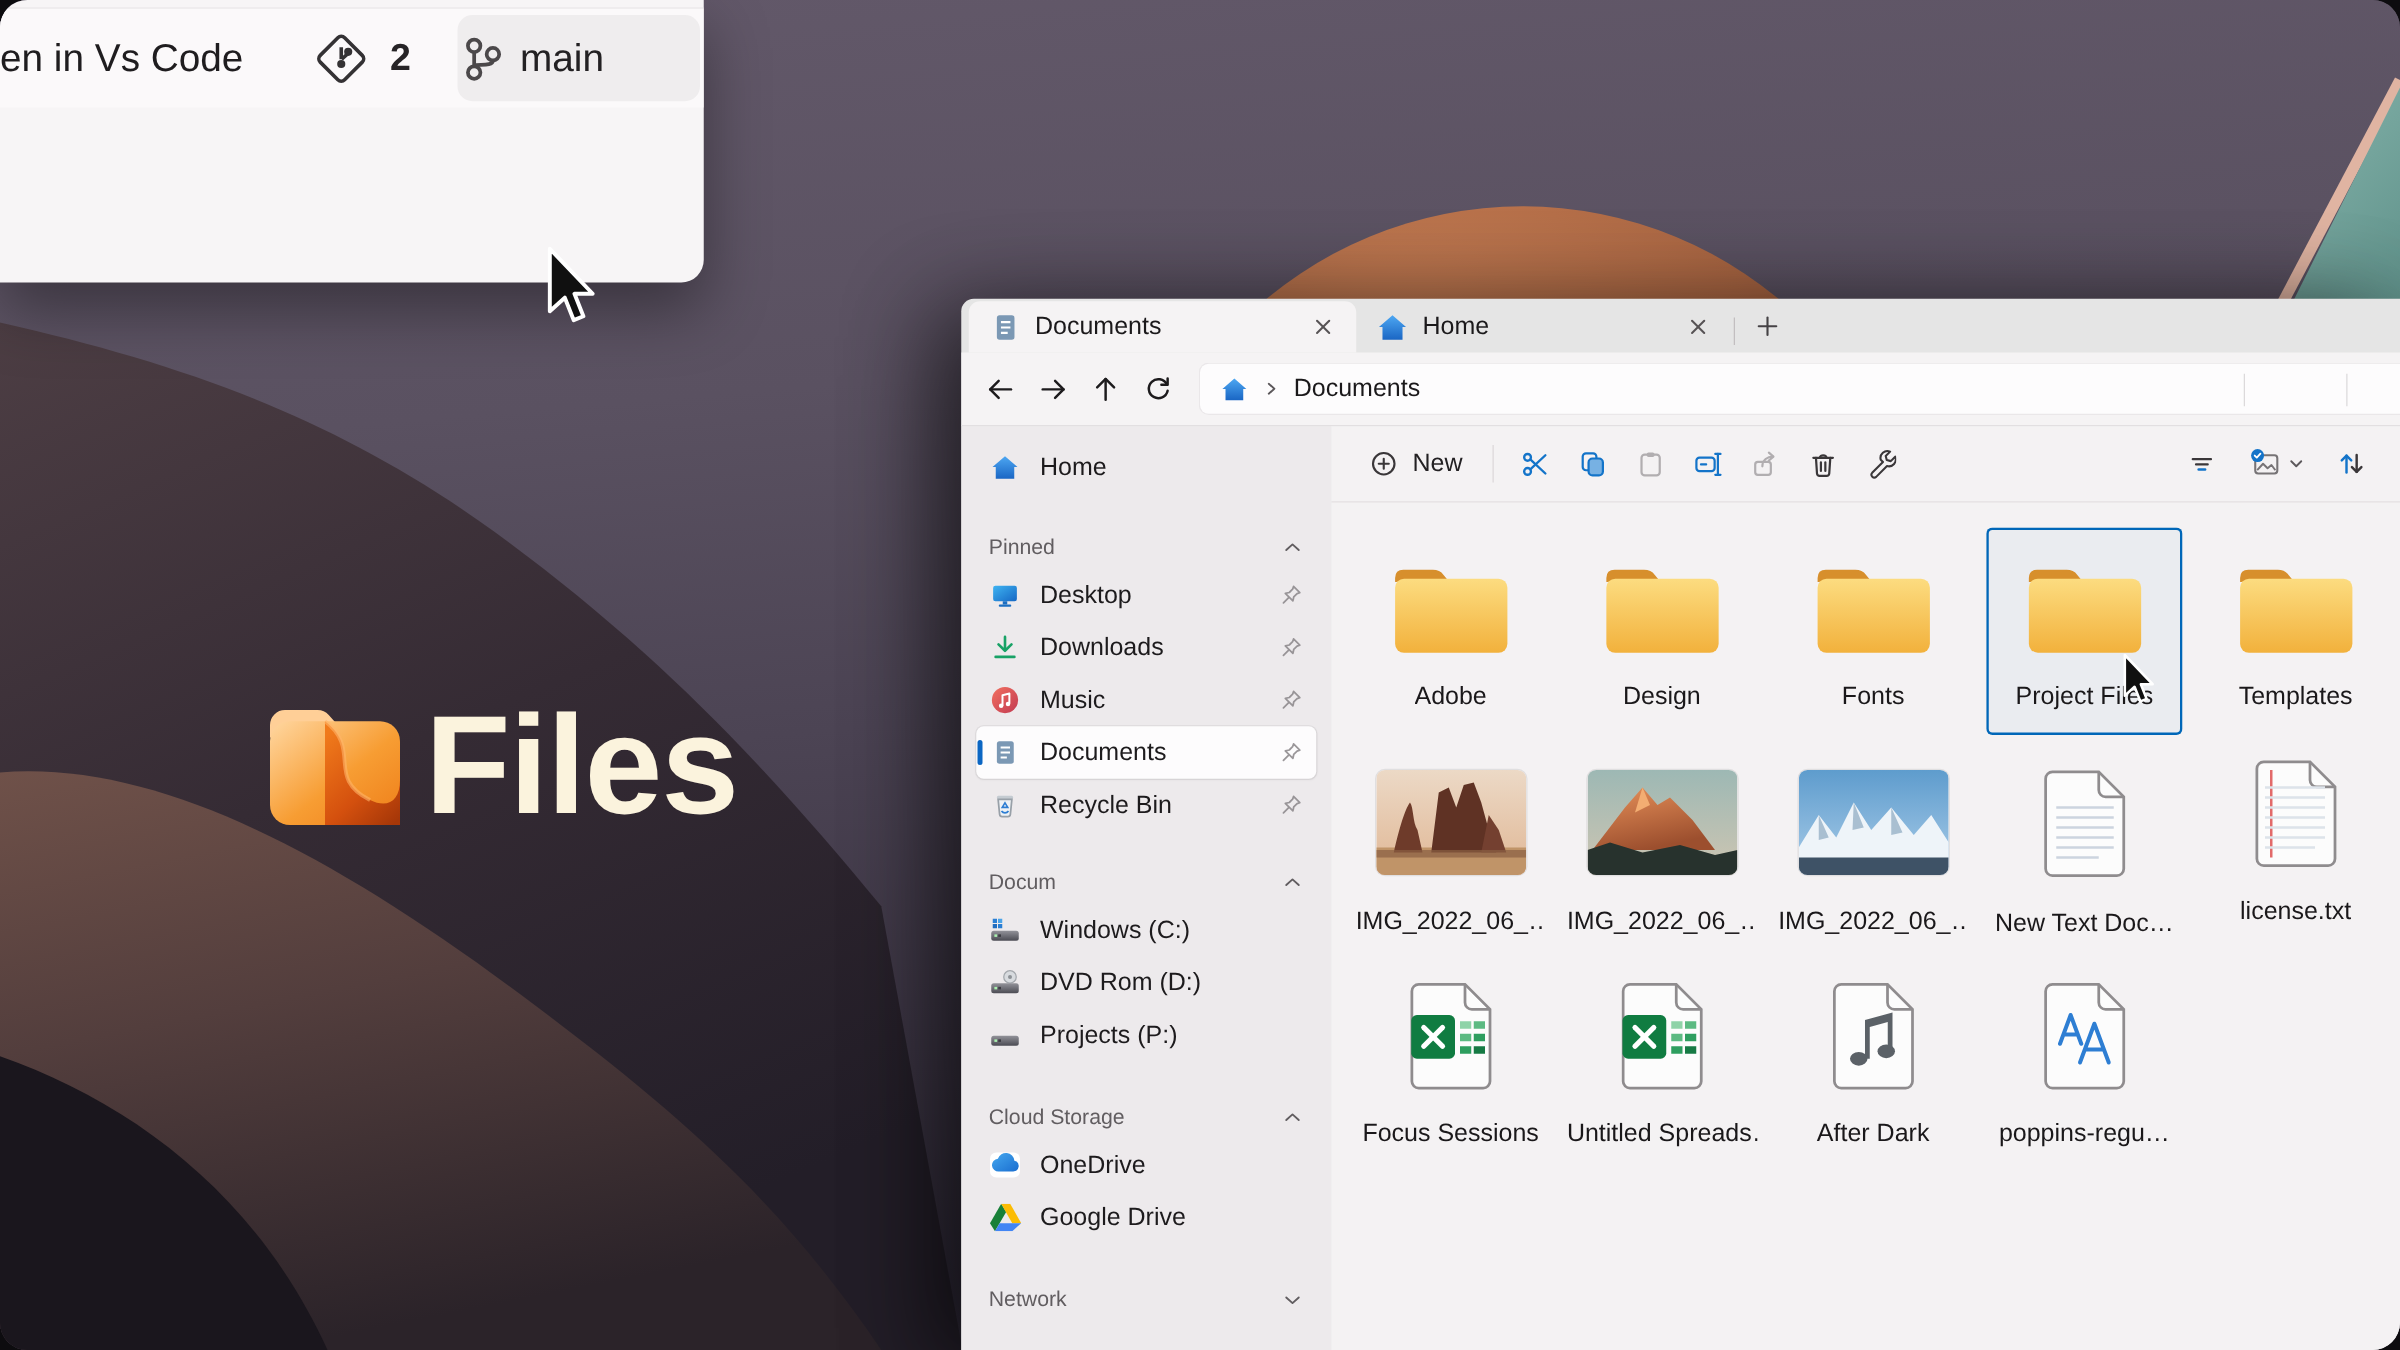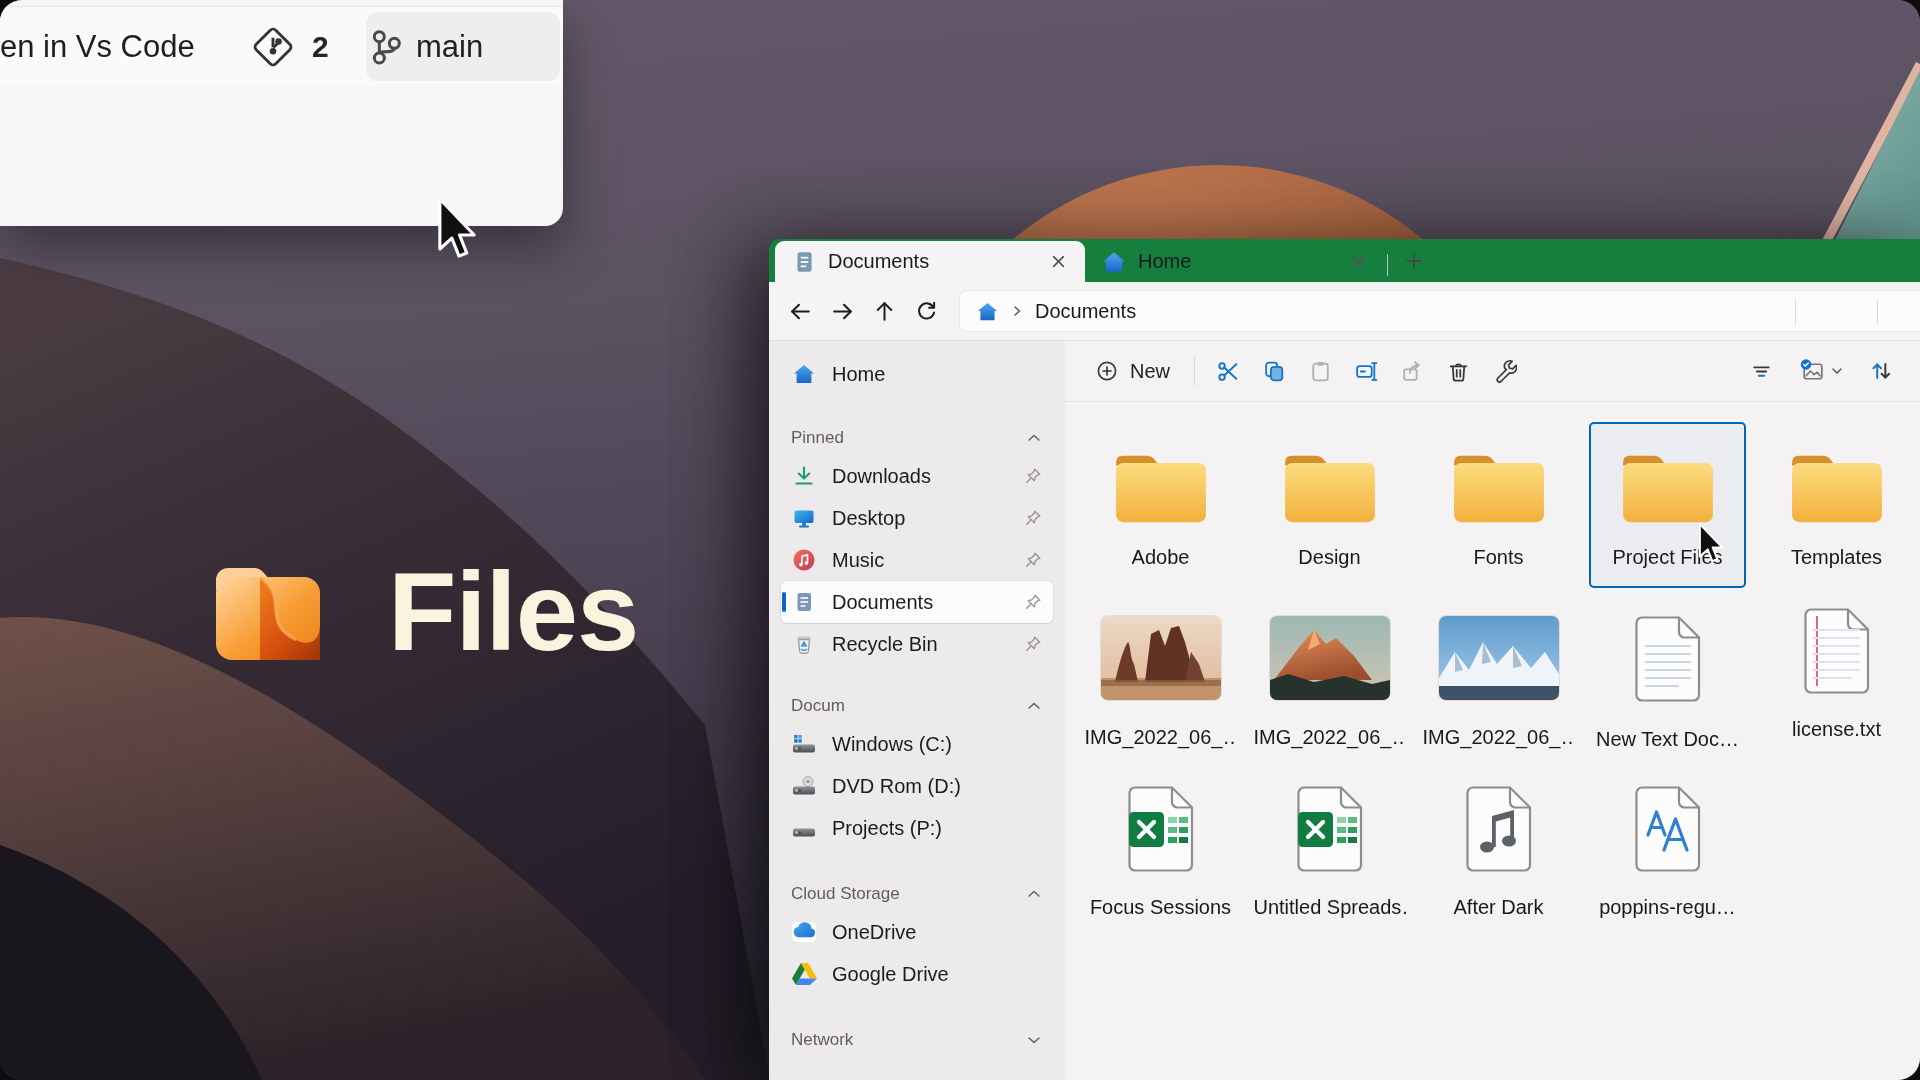--- a/index.html
+++ b/index.html
@@ -1,24 +1,24 @@
 <!DOCTYPE html>
 <html><head>
 <meta charset="utf-8">
 <style>
   html,body{margin:0;padding:0;background:#0d0c0f;font-family:"Liberation Sans","DejaVu Sans",sans-serif;-webkit-font-smoothing:antialiased;}
   .stage{position:relative;width:1920px;height:1080px;border-radius:22px;overflow:hidden;background:#4e4656;}
   svg{display:block}
   
   .wallpaper{position:absolute;inset:0;z-index:0;}
   
-  .logo{position:absolute;left:216px;top:556px;z-index:5;display:flex;align-items:center;gap:68px;}
+  .logo{position:absolute;left:216px;top:556px;z-index:5;display:flex;align-items:center;gap:20px;}
   .logo-text{font-size:112px;font-weight:600;color:#fbf3dd;letter-spacing:-1px;line-height:1;}
   
-  .window{position:absolute;left:769px;top:239px;right:0;bottom:0;z-index:20;background:#15803d;border-top-left-radius:10px;box-shadow:-25px 5px 70px rgba(0,0,0,.45),0 30px 90px rgba(0,0,0,.4);overflow:hidden;}
+  .window{position:absolute;left:769px;top:239px;right:0;bottom:0;z-index:20;background:#e5e5e5;border-top-left-radius:10px;box-shadow:-25px 5px 70px rgba(0,0,0,.45),0 30px 90px rgba(0,0,0,.4);overflow:hidden;}
   .tabbar{height:43px;display:flex;align-items:flex-end;padding-left:6px;}
   .tab{height:41px;display:flex;align-items:center;padding:0 12px 0 16px;gap:11px;box-sizing:border-box;}
   .tab.active{width:310px;background:#f5f3f4;border-radius:9px 9px 0 0;}
   .tab.inactive{width:300px;}
   .tab-label{flex:1;font-size:20px;color:#1b191b;white-space:nowrap;overflow:hidden;}
   .tab-close{width:30px;height:30px;display:flex;align-items:center;justify-content:center;border-radius:5px;}
   .tab-divider{width:1px;height:22px;background:#c2bec0;margin:0 10px 6px 2px;align-self:flex-end;}
   .newtab{width:32px;height:32px;margin-bottom:5px;display:flex;align-items:center;justify-content:center;border-radius:5px;}
   .navrow{height:59px;background:#f5f3f4;display:flex;align-items:center;padding-left:10px;border-bottom:1px solid #e2dfe1;box-sizing:border-box;}
   .navbtn{width:42px;height:42px;display:flex;align-items:center;justify-content:center;border-radius:6px;flex:none;}
@@ -259,50 +259,50 @@
         <div class="side-header" style="margin-top:26px">
           <span class="hl">Pinned</span>
           <svg width="18" height="18" viewBox="0 0 18 18">
               <path d="M4,11 L9,6.5 14,11" stroke="#615d60" stroke-width="1.5" fill="none" stroke-linecap="round" stroke-linejoin="round"></path>
             </svg>
         </div>
 
         <div class="side-item">
           <span class="icon26">
             <svg width="24" height="24" viewBox="0 0 24 24">
-                <g stroke="#18a266" stroke-width="2.1" fill="none" stroke-linecap="round" stroke-linejoin="round">
-                  <line x1="12" y1="3.5" x2="12" y2="14"></line>
-                  <path d="M6.8,9.5 L12,14.6 17.2,9.5"></path>
-                  <line x1="4.5" y1="19.5" x2="19.5" y2="19.5"></line>
-                </g>
-              </svg>
-          </span>
-          <span class="lbl">Downloads</span>
-          <svg class="pin" width="20" height="20" viewBox="0 0 24 24">
-              <g stroke="#8a8689" stroke-width="1.7" fill="none" stroke-linecap="round" stroke-linejoin="round">
-                <path d="M14.2,3.8 l6,6 -2.6,0.9 -3.2,3.2 -0.8,3.8 -7.3,-7.3 3.8,-0.8 3.2,-3.2 Z"></path>
-                <line x1="9.3" y1="14.7" x2="4.5" y2="19.5"></line>
-              </g>
-            </svg>
-        </div>
-        <div class="side-item">
-          <span class="icon26">
-            <svg width="24" height="24" viewBox="0 0 24 24">
                 <defs>
                   <linearGradient id="dk" x1="0" y1="0" x2="1" y2="1">
                     <stop offset="0" stop-color="#3fb4f2"></stop>
                     <stop offset="1" stop-color="#1567c4"></stop>
                   </linearGradient>
                 </defs>
                 <rect x="2.5" y="4.5" width="19" height="12.5" rx="1.8" fill="url(#dk)"></rect>
                 <rect x="10.2" y="17" width="3.6" height="2.6" fill="#1c6fc2"></rect>
                 <rect x="7" y="19.6" width="10" height="1.8" rx="0.9" fill="#1c6fc2"></rect>
               </svg>
           </span>
           <span class="lbl">Desktop</span>
+          <svg class="pin" width="20" height="20" viewBox="0 0 24 24">
+              <g stroke="#8a8689" stroke-width="1.7" fill="none" stroke-linecap="round" stroke-linejoin="round">
+                <path d="M14.2,3.8 l6,6 -2.6,0.9 -3.2,3.2 -0.8,3.8 -7.3,-7.3 3.8,-0.8 3.2,-3.2 Z"></path>
+                <line x1="9.3" y1="14.7" x2="4.5" y2="19.5"></line>
+              </g>
+            </svg>
+        </div>
+        <div class="side-item">
+          <span class="icon26">
+            <svg width="24" height="24" viewBox="0 0 24 24">
+                <g stroke="#18a266" stroke-width="2.1" fill="none" stroke-linecap="round" stroke-linejoin="round">
+                  <line x1="12" y1="3.5" x2="12" y2="14"></line>
+                  <path d="M6.8,9.5 L12,14.6 17.2,9.5"></path>
+                  <line x1="4.5" y1="19.5" x2="19.5" y2="19.5"></line>
+                </g>
+              </svg>
+          </span>
+          <span class="lbl">Downloads</span>
           <svg class="pin" width="20" height="20" viewBox="0 0 24 24">
               <g stroke="#8a8689" stroke-width="1.7" fill="none" stroke-linecap="round" stroke-linejoin="round">
                 <path d="M14.2,3.8 l6,6 -2.6,0.9 -3.2,3.2 -0.8,3.8 -7.3,-7.3 3.8,-0.8 3.2,-3.2 Z"></path>
                 <line x1="9.3" y1="14.7" x2="4.5" y2="19.5"></line>
               </g>
             </svg>
         </div>
         <div class="side-item">
           <span class="icon26">
             <svg width="24" height="24" viewBox="0 0 24 24">

